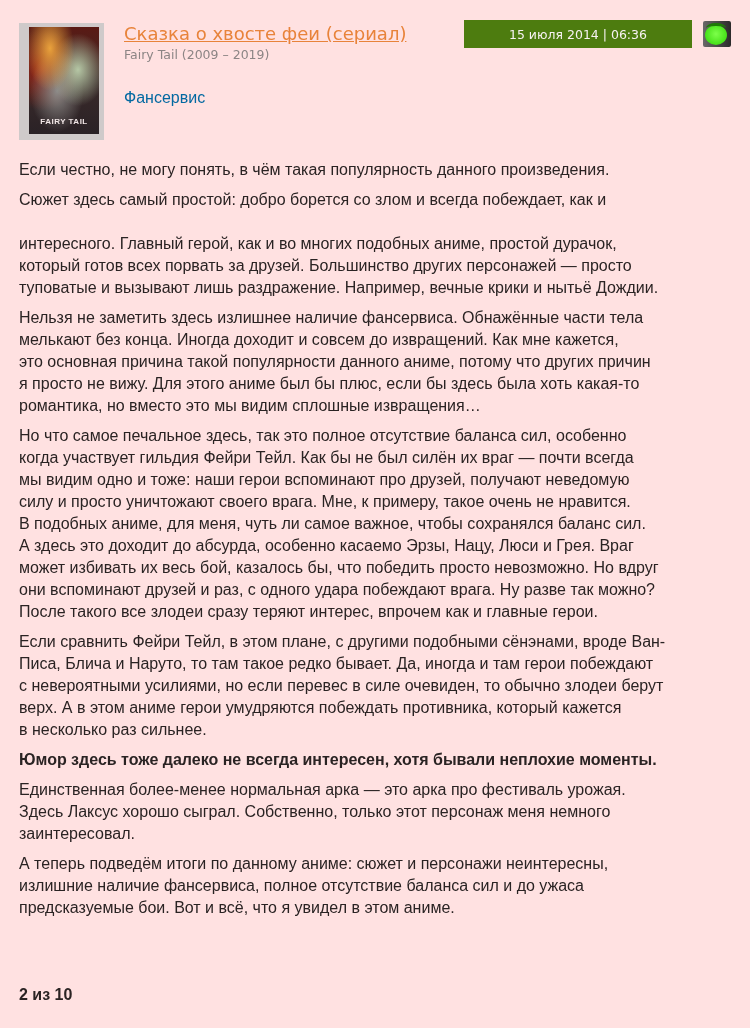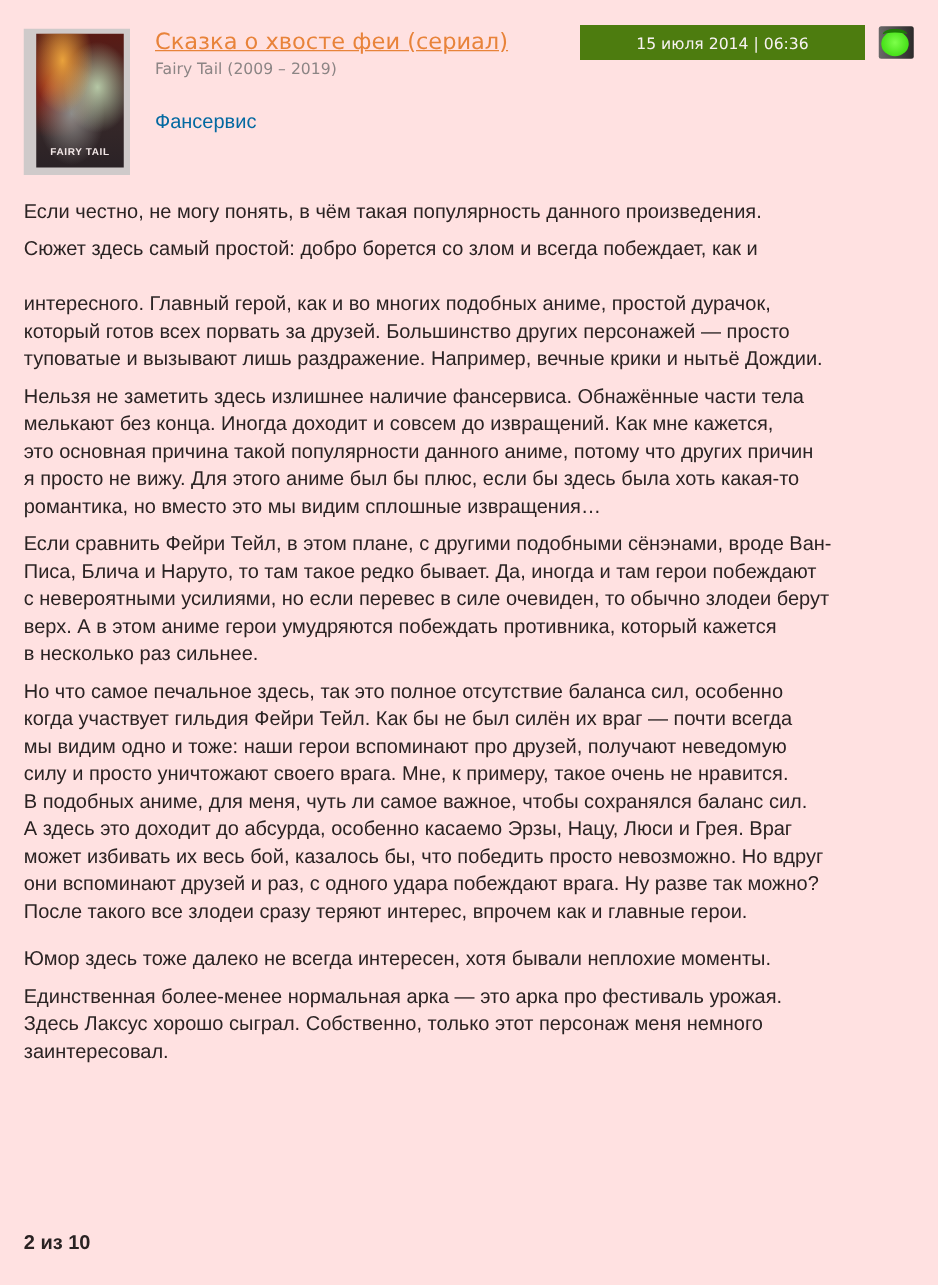--- a/index.html
+++ b/index.html
@@ -129,21 +129,22 @@
       color: #2a2323;
     }
     .review-body p {
       margin: 0;
       white-space: nowrap;
     }
     .review-body p + p {
       margin-top: 8px;
     }
     .review-body p.tight {
-      margin-top: 16px;
+      margin-top: 8px;
+      font-weight: bold;
     }
     .rating {
       position: absolute;
       left: 19px;
       top: 986px;
       font-size: 16px;
       font-weight: bold;
       color: #2a2323;
     }
   </style>
@@ -180,42 +181,47 @@
     <span>интересного. Главный герой, как и во многих подобных аниме, простой дурачок,</span><br>
     <span>который готов всех порвать за друзей. Большинство других персонажей — просто</span><br>
     <span>туповатые и вызывают лишь раздражение. Например, вечные крики и нытьё Дождии.</span>
   </p>
   <p>
     <span>Нельзя не заметить здесь излишнее наличие фансервиса. Обнажённые части тела</span><br>
     <span>мелькают без конца. Иногда доходит и совсем до извращений. Как мне кажется,</span><br>
     <span>это основная причина такой популярности данного аниме, потому что других причин</span><br>
     <span>я просто не вижу. Для этого аниме был бы плюс, если бы здесь была хоть какая-то</span><br>
     <span>романтика, но вместо это мы видим сплошные извращения…</span>
-  </p>
-  <p>
-    <span>Если сравнить Фейри Тейл, в этом плане, с другими подобными сёнэнами, вроде Ван-</span><br>
-    <span>Писа, Блича и Наруто, то там такое редко бывает. Да, иногда и там герои побеждают</span><br>
-    <span>с невероятными усилиями, но если перевес в силе очевиден, то обычно злодеи берут</span><br>
-    <span>верх. А в этом аниме герои умудряются побеждать противника, который кажется</span><br>
-    <span>в несколько раз сильнее.</span>
   </p>
   <p>
     <span>Но что самое печальное здесь, так это полное отсутствие баланса сил, особенно</span><br>
     <span>когда участвует гильдия Фейри Тейл. Как бы не был силён их враг — почти всегда</span><br>
     <span>мы видим одно и тоже: наши герои вспоминают про друзей, получают неведомую</span><br>
     <span>силу и просто уничтожают своего врага. Мне, к примеру, такое очень не нравится.</span><br>
     <span>В подобных аниме, для меня, чуть ли самое важное, чтобы сохранялся баланс сил.</span><br>
     <span>А здесь это доходит до абсурда, особенно касаемо Эрзы, Нацу, Люси и Грея. Враг</span><br>
     <span>может избивать их весь бой, казалось бы, что победить просто невозможно. Но вдруг</span><br>
     <span>они вспоминают друзей и раз, с одного удара побеждают врага. Ну разве так можно?</span><br>
     <span>После такого все злодеи сразу теряют интерес, впрочем как и главные герои.</span>
   </p>
+  <p>
+    <span>Если сравнить Фейри Тейл, в этом плане, с другими подобными сёнэнами, вроде Ван-</span><br>
+    <span>Писа, Блича и Наруто, то там такое редко бывает. Да, иногда и там герои побеждают</span><br>
+    <span>с невероятными усилиями, но если перевес в силе очевиден, то обычно злодеи берут</span><br>
+    <span>верх. А в этом аниме герои умудряются побеждать противника, который кажется</span><br>
+    <span>в несколько раз сильнее.</span>
+  </p>
   <p class="tight">
     <span>Юмор здесь тоже далеко не всегда интересен, хотя бывали неплохие моменты.</span>
   </p>
   <p>
     <span>Единственная более-менее нормальная арка — это арка про фестиваль урожая.</span><br>
     <span>Здесь Лаксус хорошо сыграл. Собственно, только этот персонаж меня немного</span><br>
     <span>заинтересовал.</span>
   </p>
+  <p>
+    <span>А теперь подведём итоги по данному аниме: сюжет и персонажи неинтересны,</span><br>
+    <span>излишние наличие фансервиса, полное отсутствие баланса сил и до ужаса</span><br>
+    <span>предсказуемые бои. Вот и всё, что я увидел в этом аниме.</span>
+  </p>
 </div>
 
 <div class="rating">2 из 10</div>
 
 </body></html>

